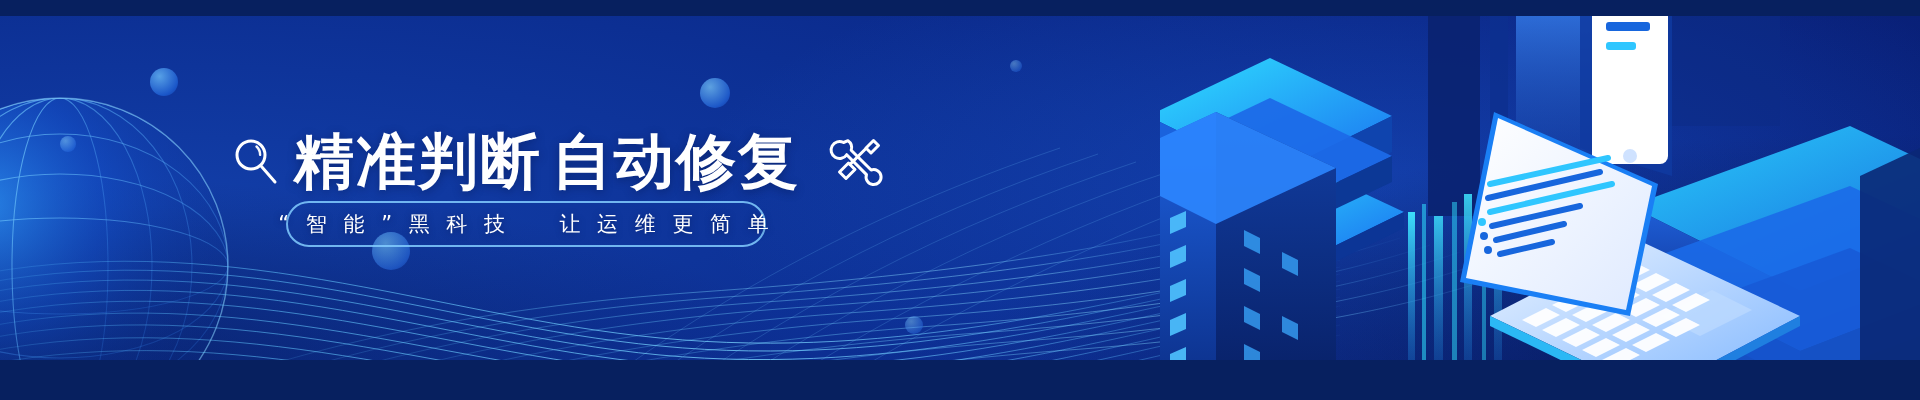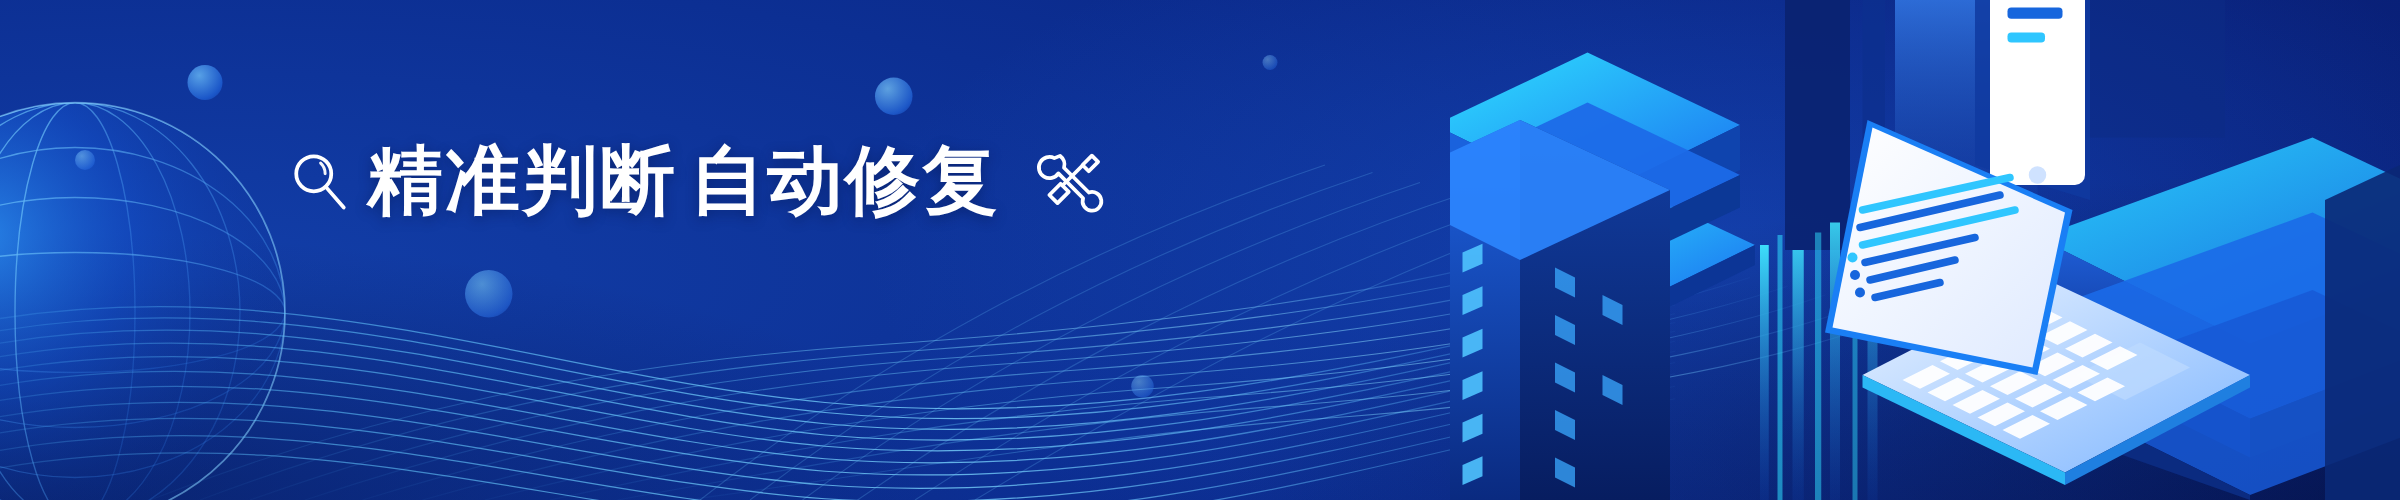--- a/index.html
+++ b/index.html
@@ -1,22 +1,23 @@
 <!DOCTYPE html>
 <html><head>
 <meta charset="utf-8">
 <style>
   html,body{margin:0;padding:0;background:#07205f;}
   body{font-family:"Liberation Sans","DejaVu Sans",sans-serif;}
 
   #banner{
-    position:relative;width:1920px;height:400px;overflow:hidden;
+    position:relative;width:1920px;height:344px;overflow:hidden;
     background:
       radial-gradient(120% 160% at 8% 55%, #123ea8 0%, #0c2f93 38%, #0a2584 65%, #081c6e 100%),
       linear-gradient(100deg,#0b2e95 0%,#0d37a6 45%,#0a2a88 100%);
+    margin-top: 16px;
   }
   #banner *{box-sizing:border-box;}
   .layer{position:absolute;inset:0;}
   .svgfill{position:absolute;inset:0;width:1920px;height:400px;display:block;}
 
   
   .bokeh{position:absolute;border-radius:50%;pointer-events:none;}
 
   
   .content{position:absolute;left:0;top:0;width:1020px;height:400px;}
@@ -184,20 +185,23 @@
           <path d="M15.5 10.5 a8.5 8.5 0 1 0 3.2 12.2 L38.5 42.6 a7.5 7.5 0 1 0 4.6 -4.6 L23.2 18.2 a8.5 8.5 0 0 0 -3.2 -9.5 z"></path>
 
           <path d="M45.5 8.5 l5 5 -7.5 7.5 -5 -5 z"></path>
           <path d="M37.2 17.2 L22 32.4"></path>
           <path d="M20.5 31 l6.5 6.5 -9 9 -6.5 -6.5 z"></path>
         </svg>
       </span>
 
     </div>
 
+    <div class="pill">
+      <span class="pill-text">“ 智 能 ”  黑 科 技 　 让 运 维 更 简 单</span>
+    </div>
 
   </div>
 
   <div class="illus">
     <svg viewBox="0 0 760 400" width="760" height="400">
       <defs>
         <linearGradient id="slabTop" x1="0" y1="0" x2="1" y2="1">
           <stop offset="0%" stop-color="#2fe0ff"></stop>
             <stop offset="100%" stop-color="#1a6ff0"></stop>
         </linearGradient>

